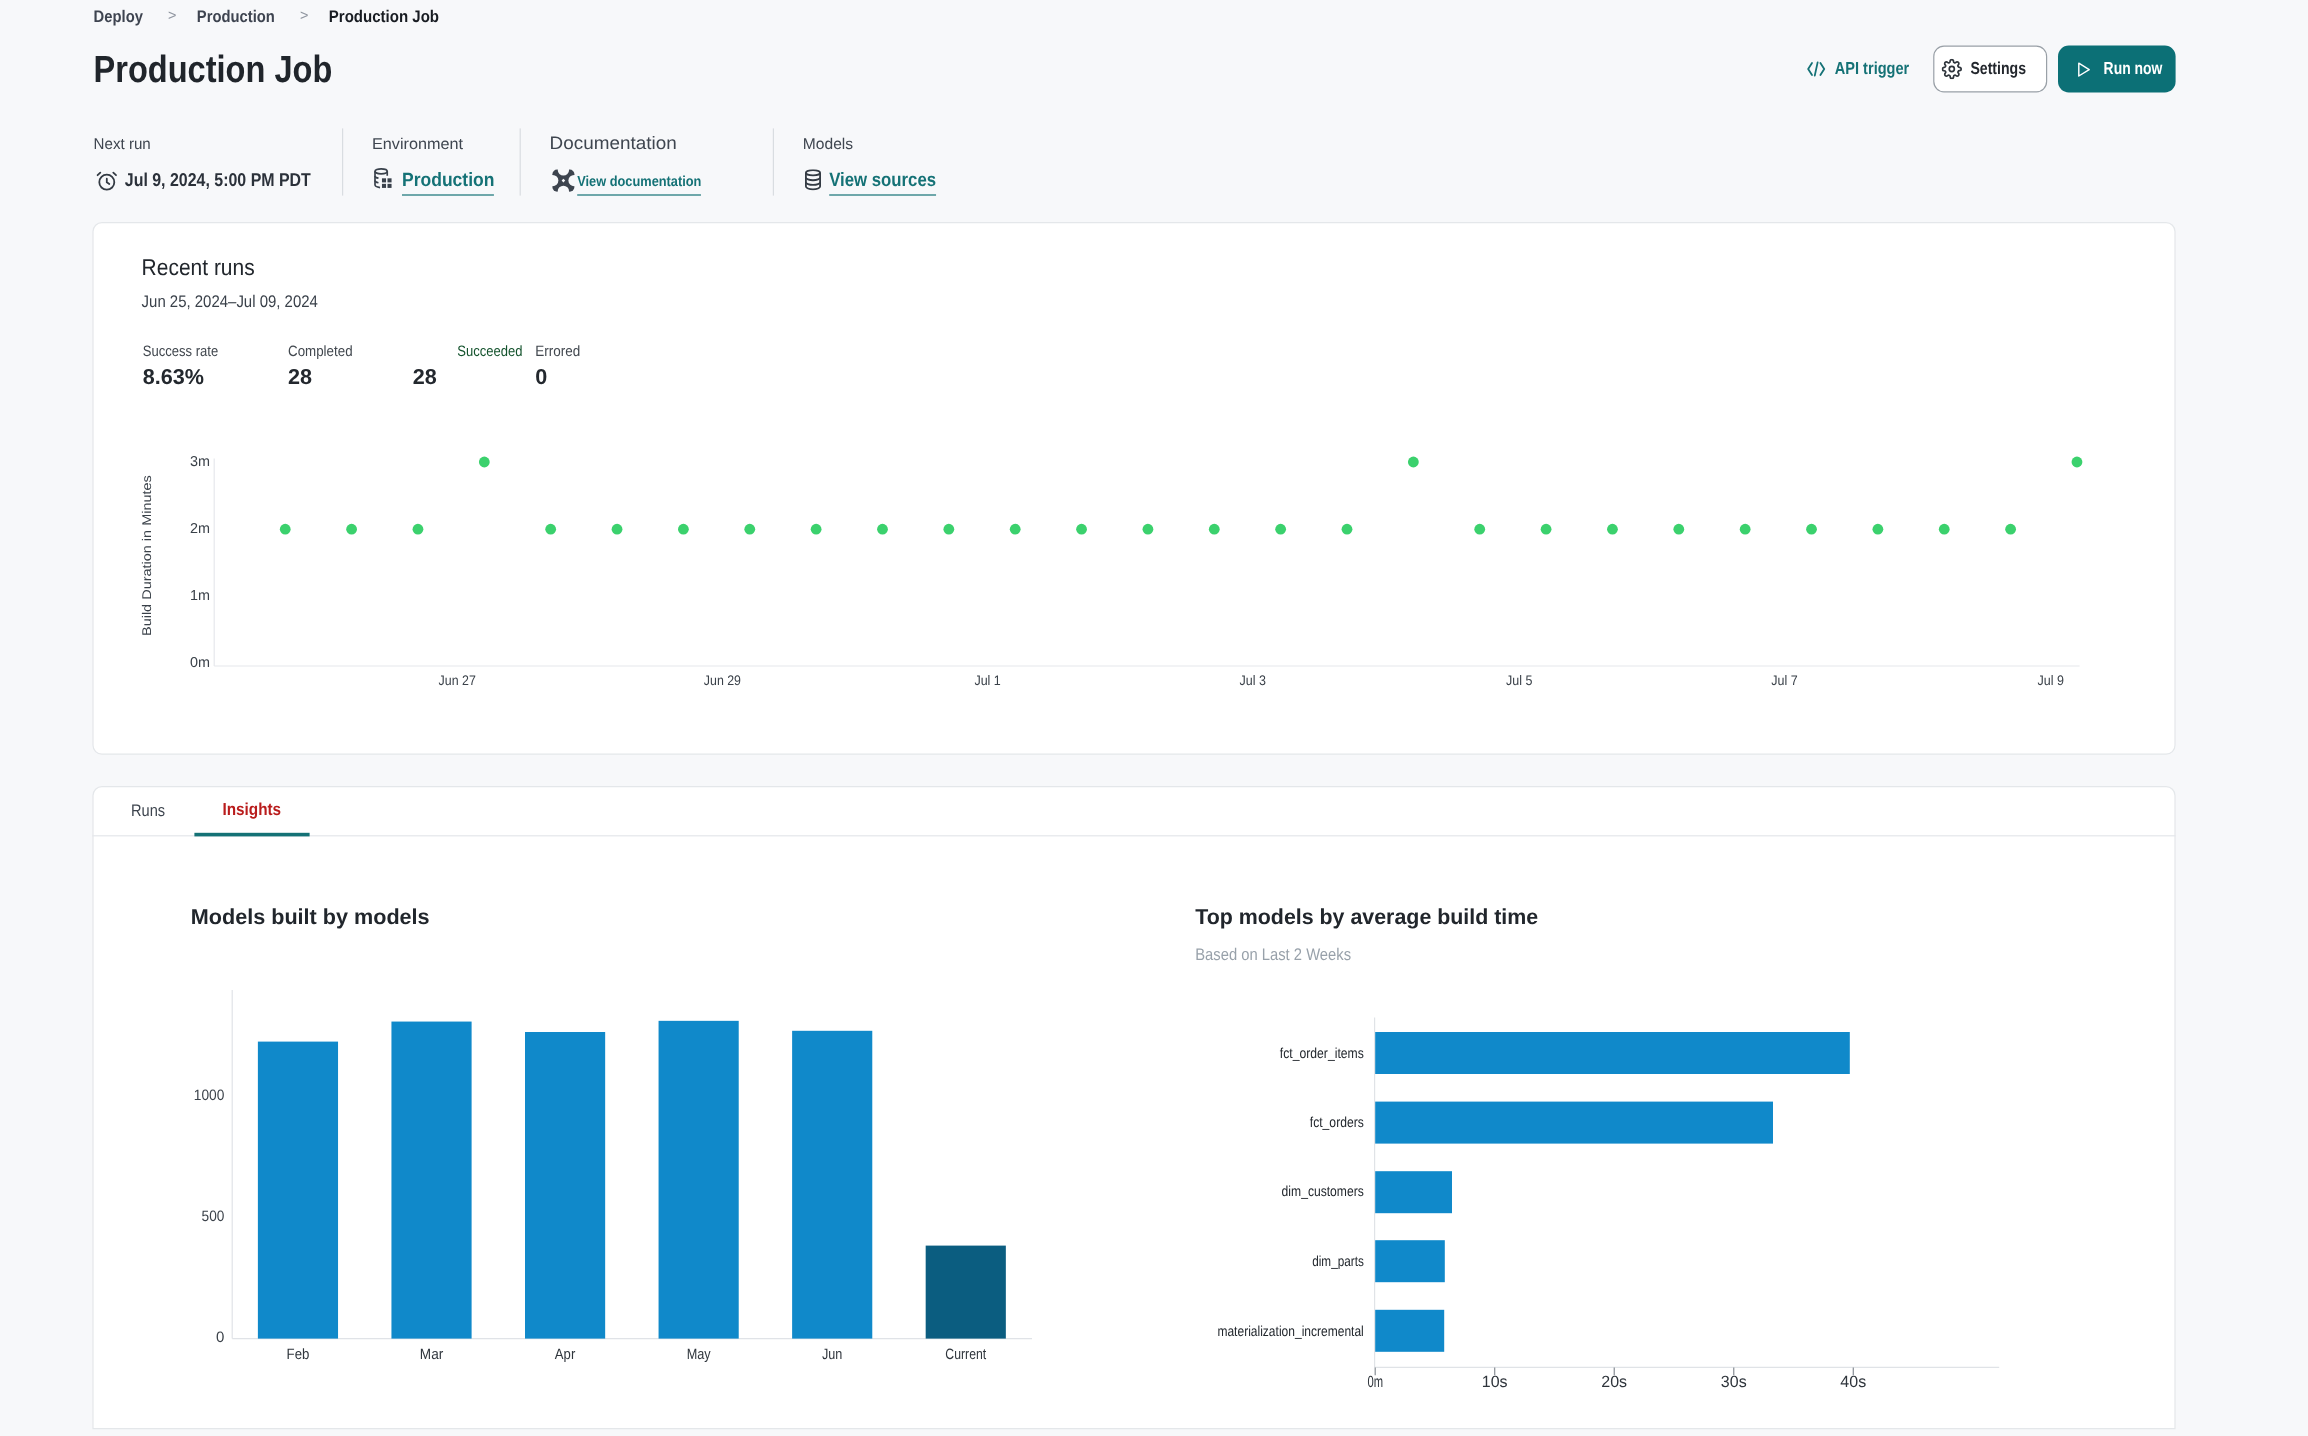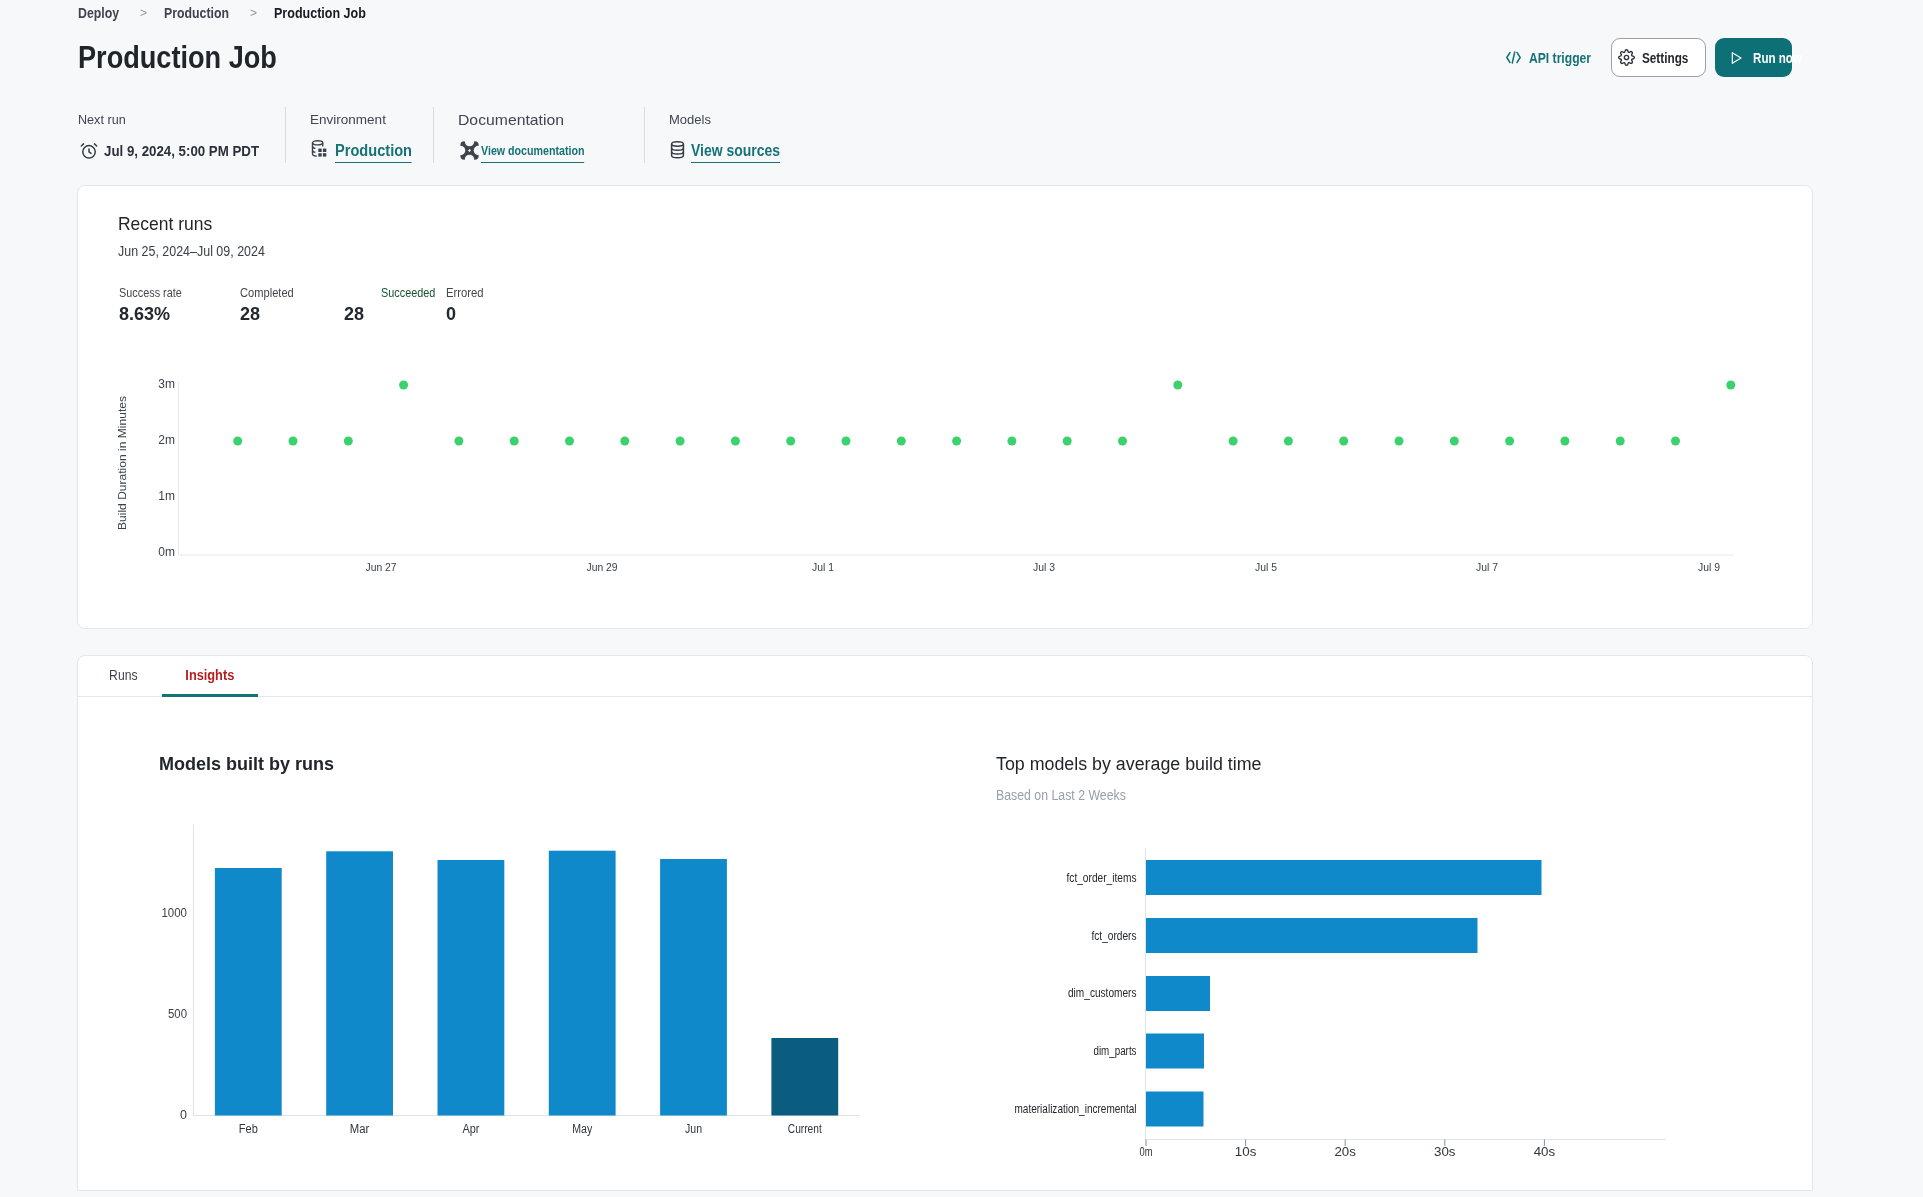--- a/index.html
+++ b/index.html
@@ -31,21 +31,21 @@
 <div class="abs" style="left:1529px; top:49px; font-size:14.5px; font-weight:700; color:#157276; line-height:18px;"><span class="cx" style="transform:scaleX(0.837);">API trigger</span></div>
 
 <div class="abs" style="left:1611px; top:38px; width:95px; height:39px; background:#fff; border:1px solid #99a0a7; border-radius:9px; display:flex; align-items:center; justify-content:center; font-size:14.5px; font-weight:700; color:#23272d;">
   <svg width="17" height="17" viewBox="0 0 24 24" style="margin-right:7px; flex:none;" fill="none" stroke="#2f353c" stroke-width="2" stroke-linecap="round" stroke-linejoin="round">
     <circle cx="12" cy="12" r="3"></circle>
     <path d="M19.4 15a1.65 1.65 0 0 0 .33 1.82l.06.06a2 2 0 0 1 0 2.83 2 2 0 0 1-2.83 0l-.06-.06a1.65 1.65 0 0 0-1.82-.33 1.65 1.65 0 0 0-1 1.51V21a2 2 0 0 1-2 2 2 2 0 0 1-2-2v-.09A1.65 1.65 0 0 0 9 19.4a1.65 1.65 0 0 0-1.82.33l-.06.06a2 2 0 0 1-2.83 0 2 2 0 0 1 0-2.83l.06-.06a1.65 1.65 0 0 0 .33-1.82 1.65 1.65 0 0 0-1.51-1H3a2 2 0 0 1-2-2 2 2 0 0 1 2-2h.09A1.65 1.65 0 0 0 4.6 9a1.65 1.65 0 0 0-.33-1.82l-.06-.06a2 2 0 0 1 0-2.83 2 2 0 0 1 2.83 0l.06.06a1.65 1.65 0 0 0 1.82.33H9a1.65 1.65 0 0 0 1-1.51V3a2 2 0 0 1 2-2 2 2 0 0 1 2 2v.09a1.65 1.65 0 0 0 1 1.51 1.65 1.65 0 0 0 1.82-.33l.06-.06a2 2 0 0 1 2.83 0 2 2 0 0 1 0 2.83l-.06.06a1.65 1.65 0 0 0-.33 1.82V9a1.65 1.65 0 0 0 1.51 1H21a2 2 0 0 1 2 2 2 2 0 0 1-2 2h-.09a1.65 1.65 0 0 0-1.51 1z"></path>
   </svg>
   <span class="cx" style="transform:scaleX(0.81);">Settings</span>
 </div>
 
-<div class="abs" style="left:1715px; top:38px; width:77px; height:39px; background:#0c7076; border-radius:9px; display:flex; align-items:center; font-size:14.5px; font-weight:700; color:#fff;">
+<div class="abs" style="left:1715px; top:38px; width:98px; height:39px; background:#0c7076; border-radius:9px; display:flex; align-items:center; font-size:14.5px; font-weight:700; color:#fff;">
   <svg width="16" height="16" viewBox="0 0 24 24" style="margin-left:13px; flex:none;" fill="none" stroke="#fff" stroke-width="1.8" stroke-linejoin="round">
     <path d="M6.5 4 L19.5 12 L6.5 20 Z"></path>
   </svg>
   <span class="cx" style="transform:scaleX(0.80); margin-left:9px;">Run now</span>
 </div>
 
 <div class="abs" style="left:78px; top:112px; font-size:13px; color:#3f4650; line-height:16px;"><span class="cx" style="transform:scaleX(0.97);">Next run</span></div>
 <div class="abs" style="left:310px; top:112px; font-size:13px; color:#3f4650; line-height:16px;"><span class="cx" style="transform:scaleX(1.04);">Environment</span></div>
 <div class="abs" style="left:458px; top:112px; font-size:15px; color:#3f4650; line-height:16px;"><span class="cx" style="transform:scaleX(1.05);">Documentation</span></div>
 <div class="abs" style="left:669px; top:112px; font-size:13px; color:#3f4650; line-height:16px;"><span class="cx" style="transform:scaleX(1.0);">Models</span></div>
@@ -173,22 +173,22 @@
     <circle cx="1653.8" cy="30" r="4.5"></circle>
   </g>
 </svg>
 
 <div class="card" style="left:77px; top:655px; width:1736px; height:536px; border-radius:8px 8px 0 0; border-bottom:1px solid #e4e7ea;"></div>
 <div class="abs" style="left:77px; top:696px; width:1736px; height:1px; background:#e4e7ea;"></div>
 <div class="abs" style="left:96px; top:667px; width:54px; text-align:center; font-size:14px; color:#3d444e; line-height:17px;"><span class="cx" style="transform:scaleX(0.87); transform-origin:50% 50%;">Runs</span></div>
 <div class="abs" style="left:163px; top:666px; width:94px; text-align:center; font-size:14.5px; font-weight:700; color:#b91c1c; line-height:18px;"><span class="cx" style="transform:scaleX(0.88); transform-origin:50% 50%;">Insights</span></div>
 <div class="abs" style="left:162px; top:693.5px; width:96px; height:3px; background:#157276;"></div>
 
-<div class="abs" style="left:159px; top:753px; font-size:18px; font-weight:700; color:#21262c; line-height:23px;"><span class="cx" style="transform:scaleX(1.0);">Models built by runs</span></div>
-<div class="abs" style="left:996px; top:753px; font-size:18px; font-weight:400; color:#21262c; line-height:23px;"><span class="cx" style="transform:scaleX(0.99);">Top models by average build time</span></div>
+<div class="abs" style="left:159px; top:753px; font-size:18px; font-weight:700; color:#21262c; line-height:23px;"><span class="cx" style="transform:scaleX(1.0);">Models built by models</span></div>
+<div class="abs" style="left:996px; top:753px; font-size:18px; font-weight:700; color:#21262c; line-height:23px;"><span class="cx" style="transform:scaleX(0.99);">Top models by average build time</span></div>
 <div class="abs" style="left:996px; top:787px; font-size:14px; color:#98a1aa; line-height:17px;"><span class="cx" style="transform:scaleX(0.88);">Based on Last 2 Weeks</span></div>
 
 <svg class="abs" style="left:140px; top:820px;" width="900" height="330" viewBox="0 0 900 330">
   <line x1="53.5" y1="5" x2="53.5" y2="295.5" stroke="#e0e3e7" stroke-width="1"></line>
   <line x1="53.5" y1="295.5" x2="720" y2="295.5" stroke="#e0e3e7" stroke-width="1"></line>
   <g font-size="12.5" fill="#3b424a" text-anchor="end">
     <text x="47" y="96.5" textLength="25.5" lengthAdjust="spacingAndGlyphs">1000</text>
     <text x="47" y="197.5" textLength="19" lengthAdjust="spacingAndGlyphs">500</text>
     <text x="47" y="298.5">0</text>
   </g>

